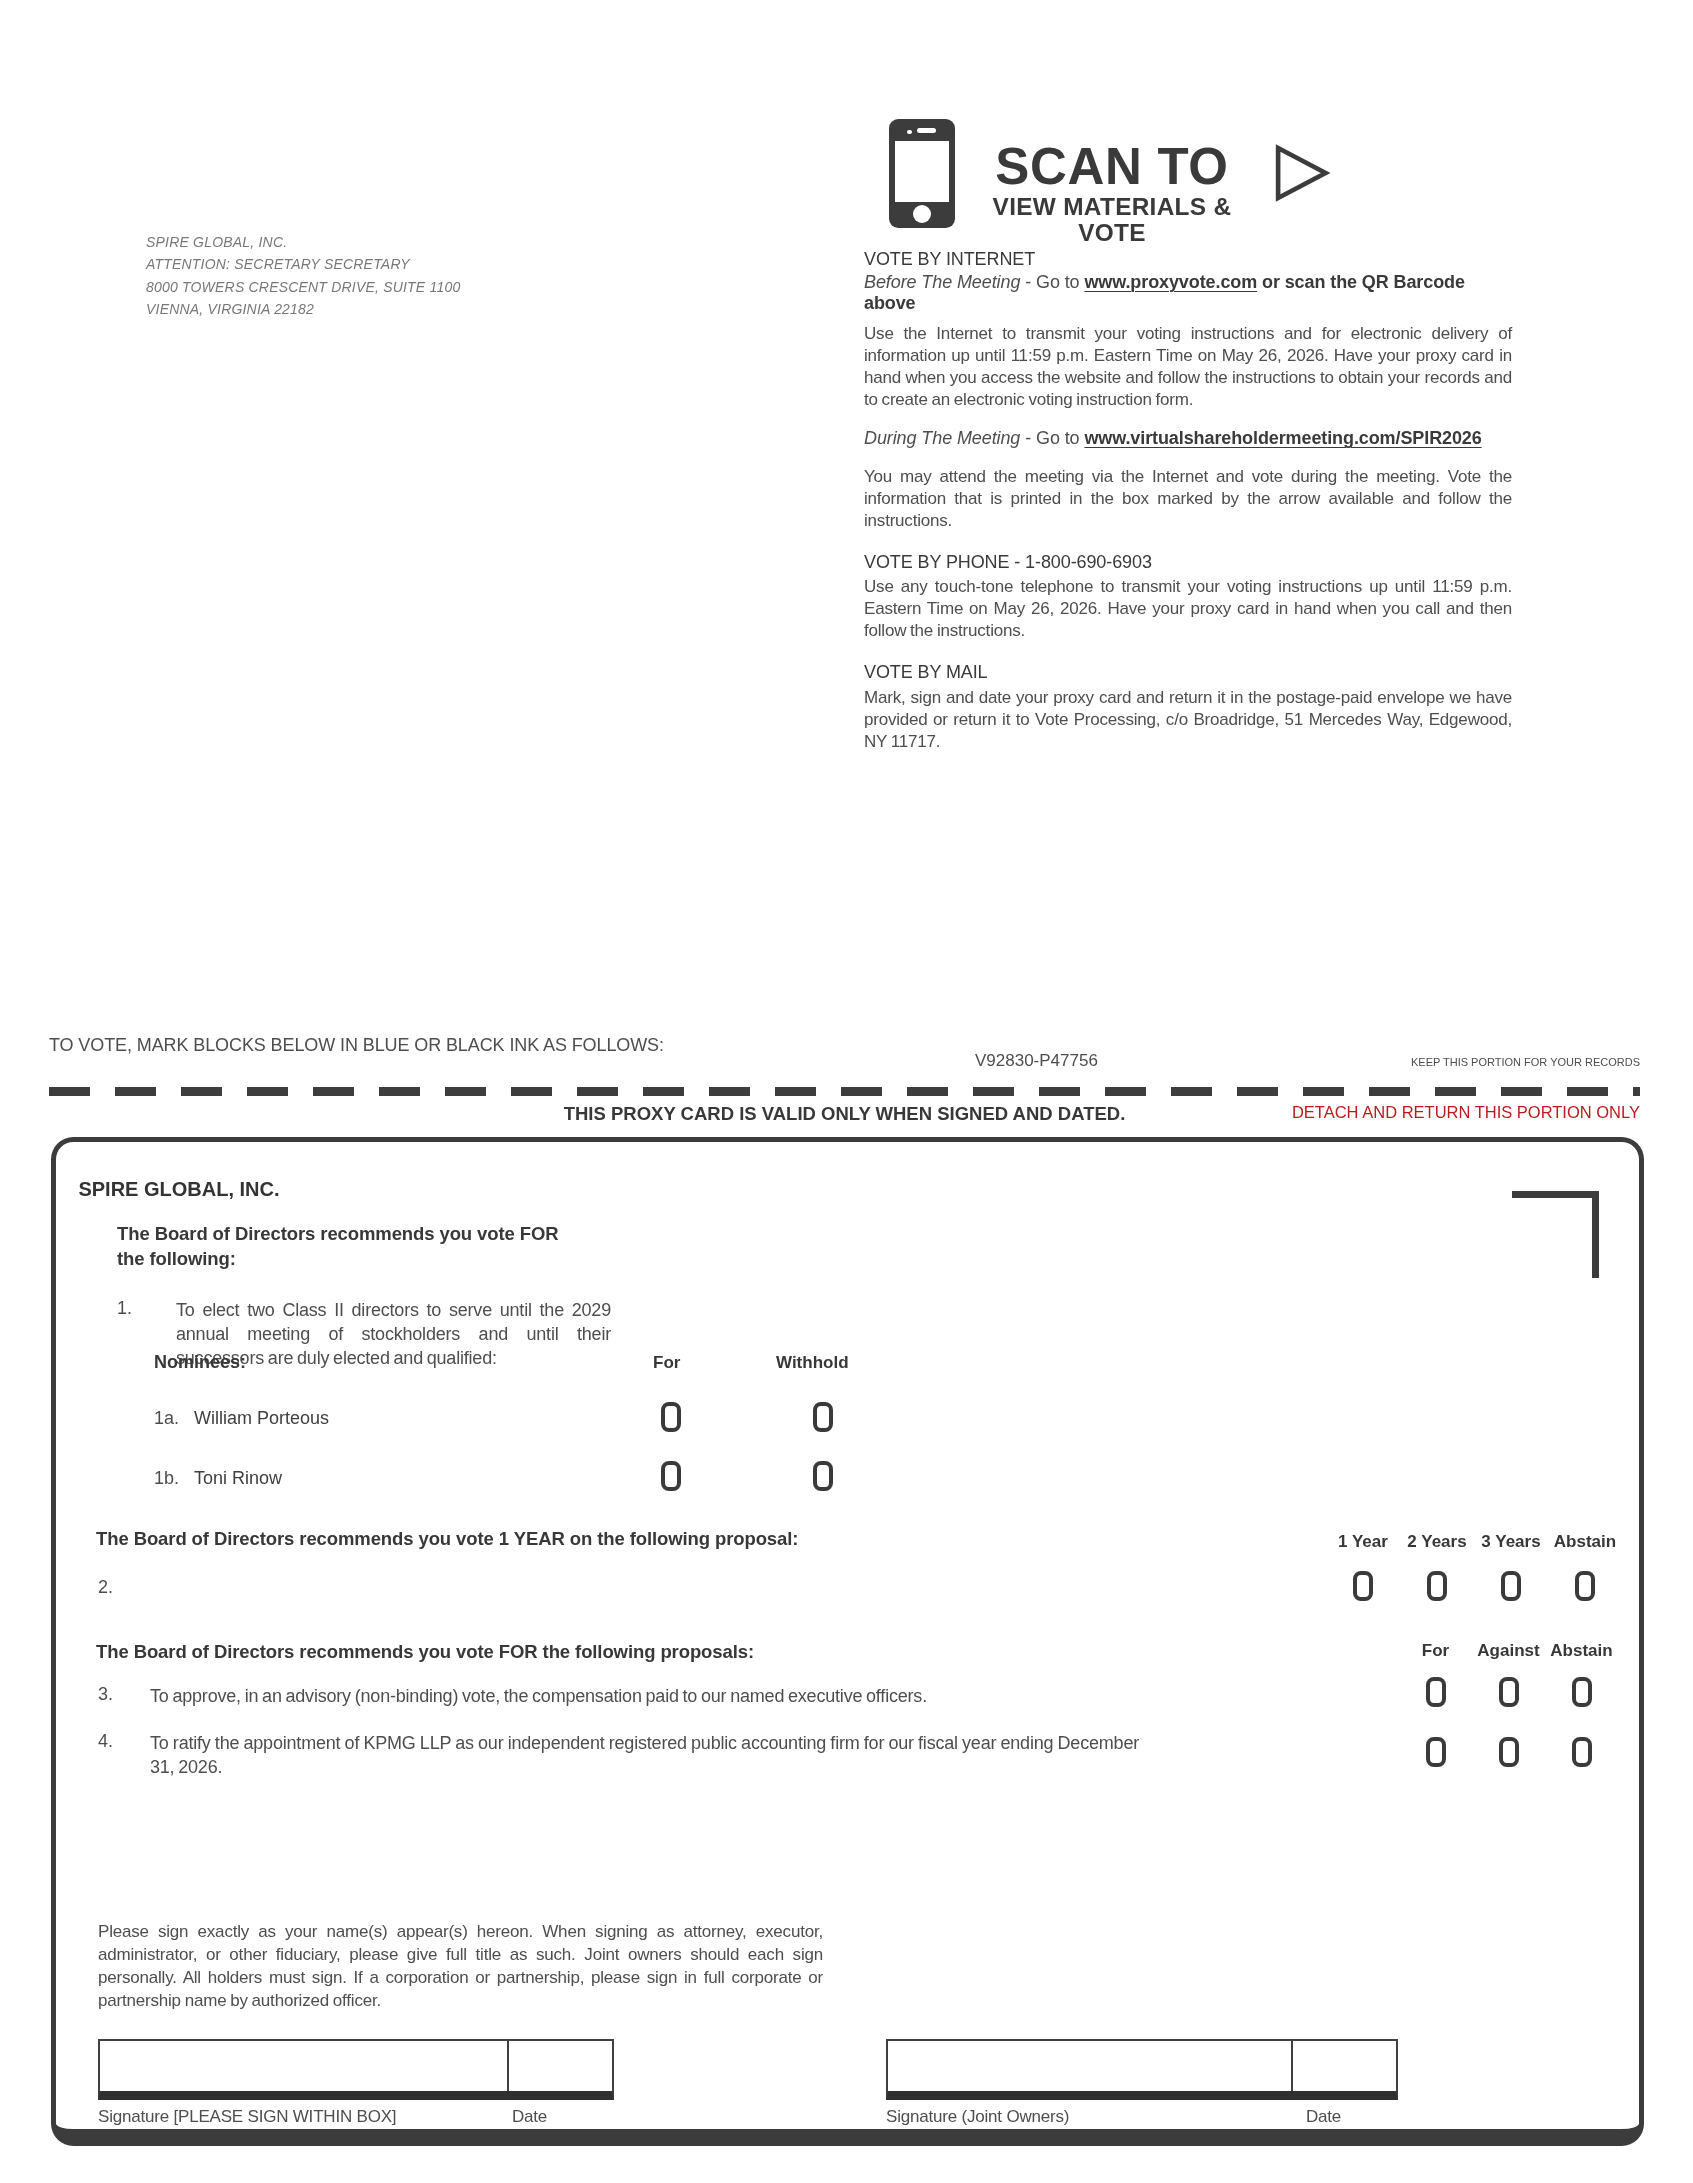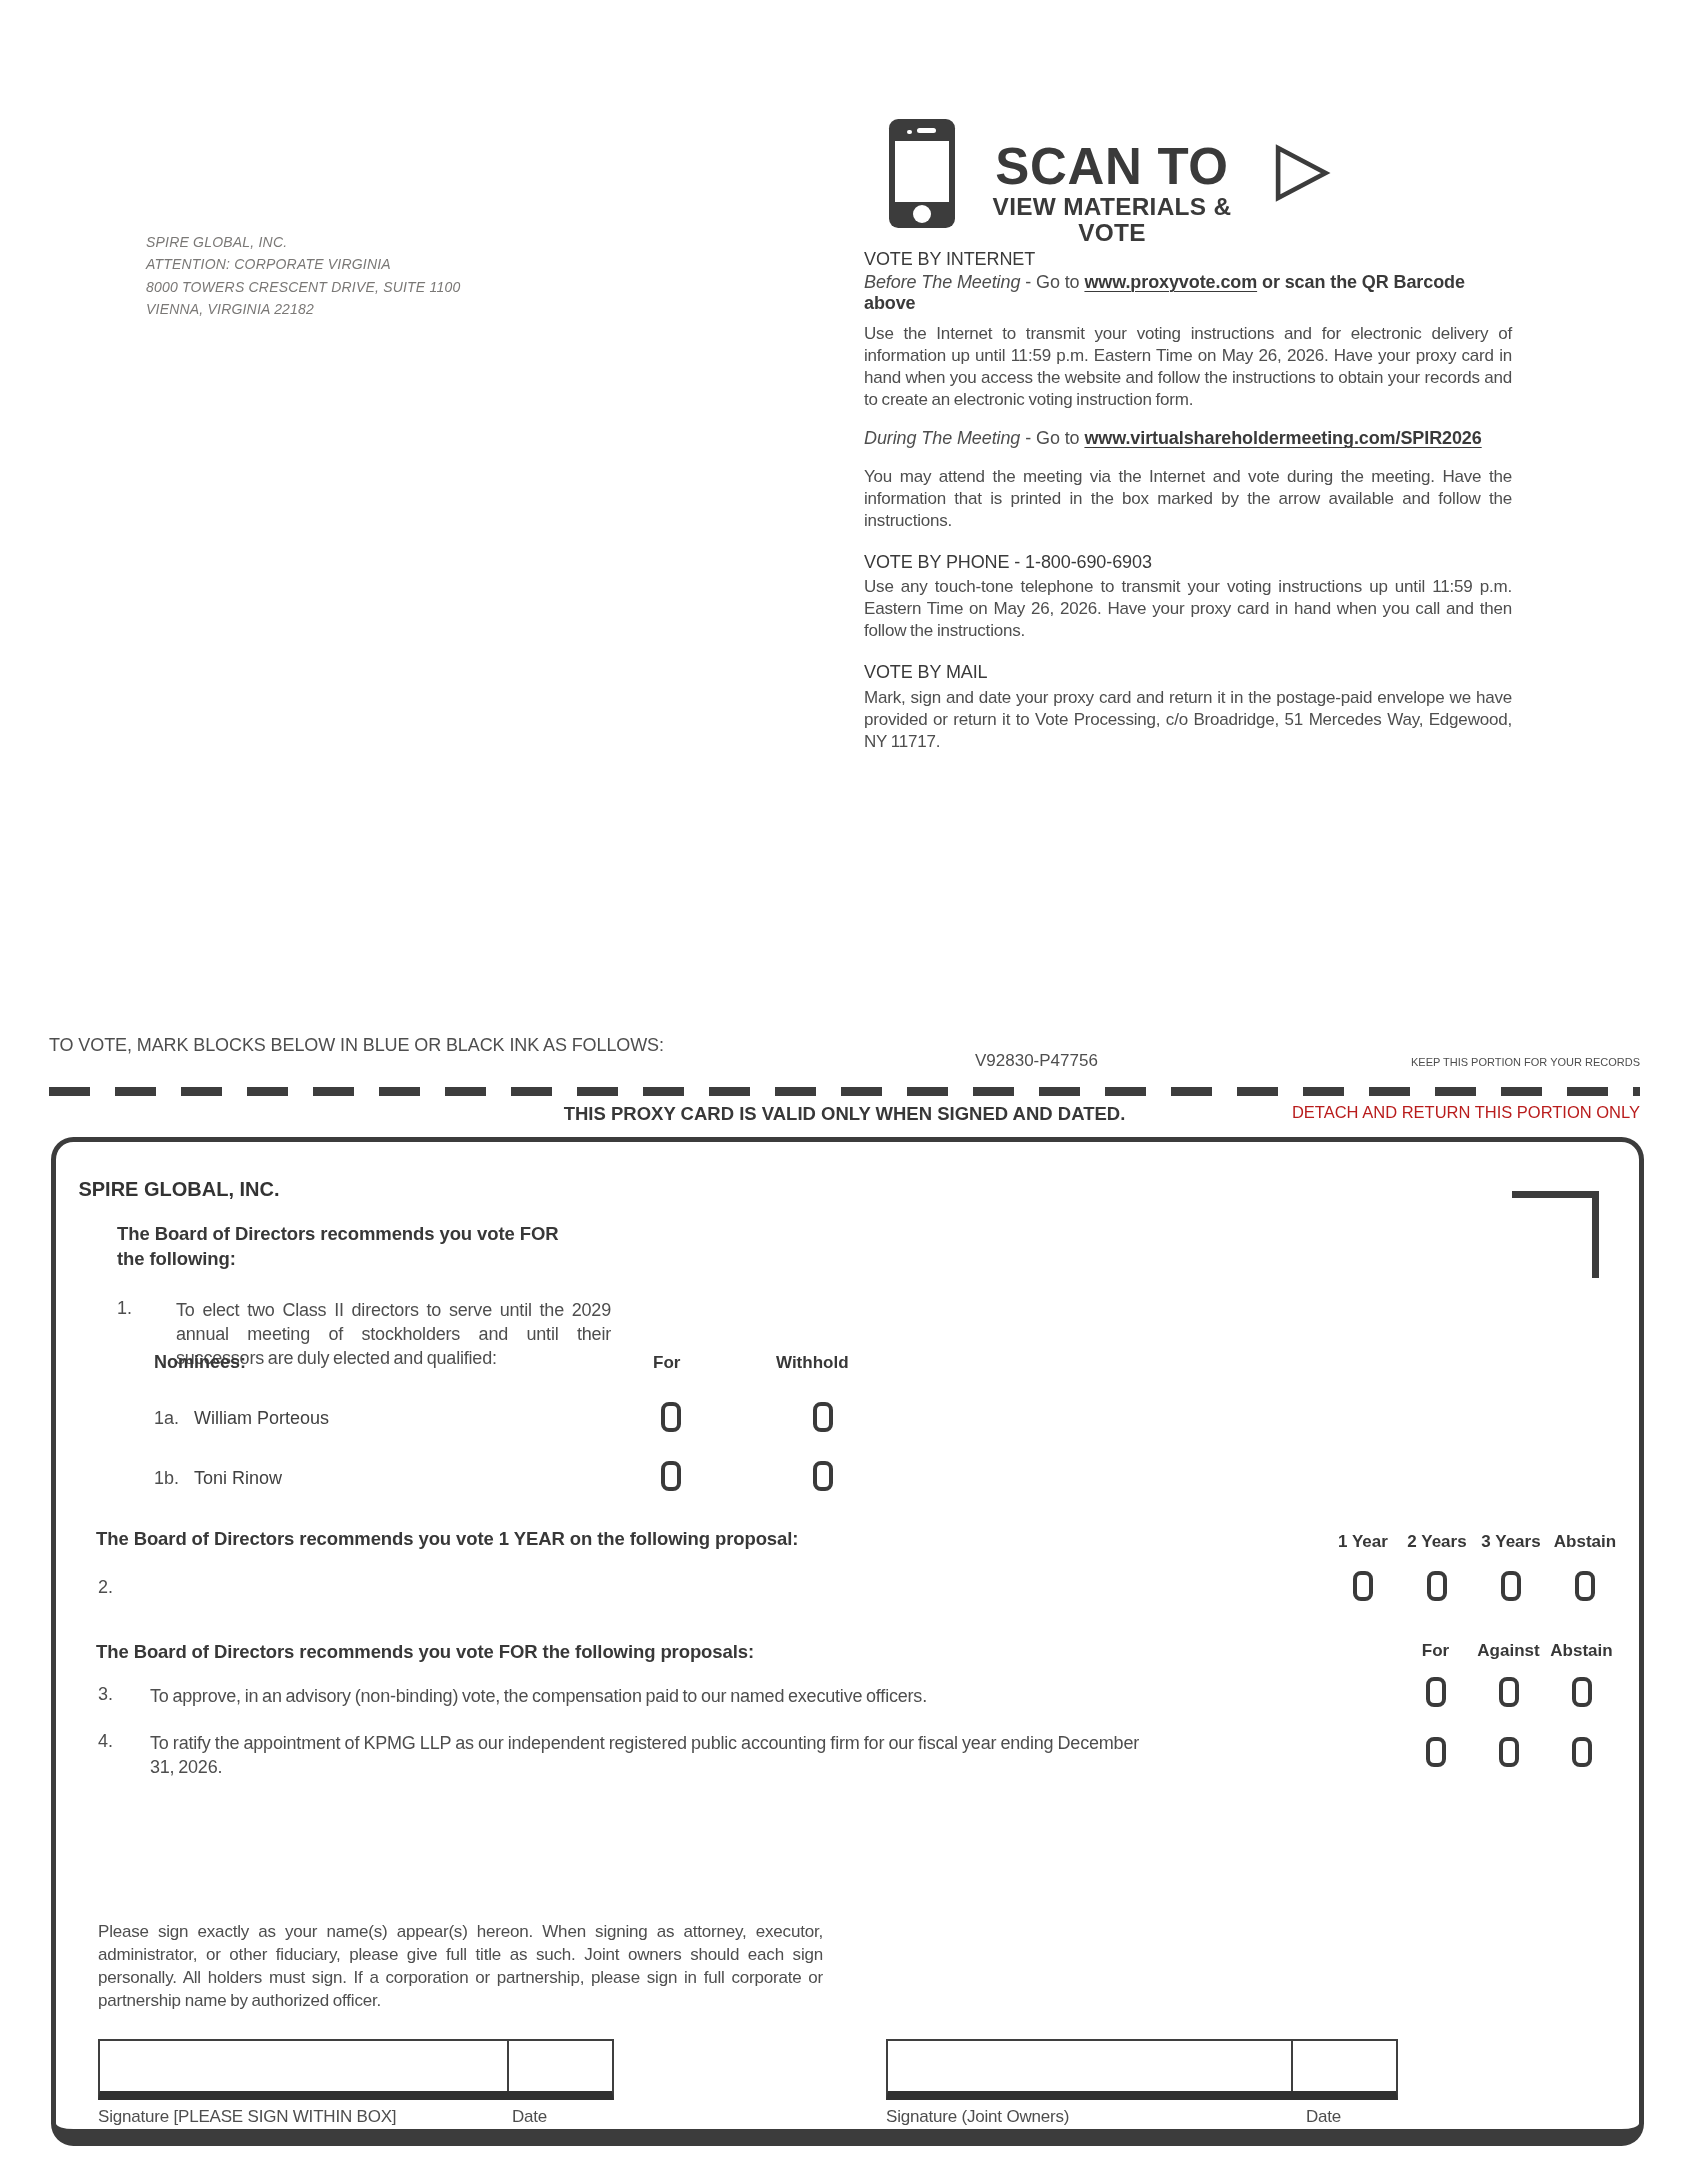--- a/index.html
+++ b/index.html
@@ -84,21 +84,21 @@
   #siglab-left{left:42px;} #siglab-date-left{left:456px;}
   #siglab-right{left:830px;} #siglab-date-right{left:1250px;}
 </style>
 </head>
 <body>
 
 <div class="page">
 
   <div class="abs" id="sender">
     <div>SPIRE GLOBAL, INC.</div>
-    <div>ATTENTION: CORPORATE VIRGINIA</div>
+    <div>ATTENTION: SECRETARY SECRETARY</div>
     <div>8000 TOWERS CRESCENT DRIVE, SUITE 1100</div>
     <div>VIENNA, VIRGINIA 22182</div>
   </div>
 
   <div class="abs" id="phone-icon">
     <div id="phone-cam"></div>
     <div id="phone-speaker"></div>
     <div id="phone-screen"></div>
     <div id="phone-home"></div>
   </div>
@@ -108,21 +108,21 @@
   </div>
   <svg class="abs" style="left:1274px;top:144px;" width="57" height="58" viewBox="0 0 86 88">
     <polygon points="6,6 78,44 6,82" fill="none" stroke="#3c3c3c" stroke-width="7"></polygon>
   </svg>
 
   <div class="abs" id="right-col">
     <div class="rc-h">VOTE BY INTERNET</div>
     <div class="rc-line"><i>Before The Meeting</i><span> - Go to </span><b class="u">www.proxyvote.com</b><b> or scan the QR Barcode above</b></div>
     <p class="rc-p mt14">Use the Internet to transmit your voting instructions and for electronic delivery of information up until 11:59 p.m. Eastern Time on May 26, 2026. Have your proxy card in hand when you access the website and follow the instructions to obtain your records and to create an electronic voting instruction form.</p>
     <div class="rc-line mt26"><i>During The Meeting</i><span> - Go to </span><b class="u">www.virtualshareholdermeeting.com/SPIR2026</b></div>
-    <p class="rc-p mt26">You may attend the meeting via the Internet and vote during the meeting. Have the information that is printed in the box marked by the arrow available and follow the instructions.</p>
+    <p class="rc-p mt26">You may attend the meeting via the Internet and vote during the meeting. Vote the information that is printed in the box marked by the arrow available and follow the instructions.</p>
     <div class="rc-h mt30">VOTE BY PHONE - 1-800-690-6903</div>
     <p class="rc-p">Use any touch-tone telephone to transmit your voting instructions up until 11:59 p.m. Eastern Time on May 26, 2026. Have your proxy card in hand when you call and then follow the instructions.</p>
     <div class="rc-h mt30">VOTE BY MAIL</div>
     <p class="rc-p">Mark, sign and date your proxy card and return it in the postage-paid envelope we have provided or return it to Vote Processing, c/o Broadridge, 51 Mercedes Way, Edgewood, NY 11717.</p>
   </div>
 
   <div class="abs" id="tovote">TO VOTE, MARK BLOCKS BELOW IN BLUE OR BLACK INK AS FOLLOWS:</div>
   <div class="abs" id="control-number">V92830-P47756</div>
   <div class="abs" id="keep-note">KEEP THIS PORTION FOR YOUR RECORDS</div>
   <div class="abs" id="dashes"></div>

